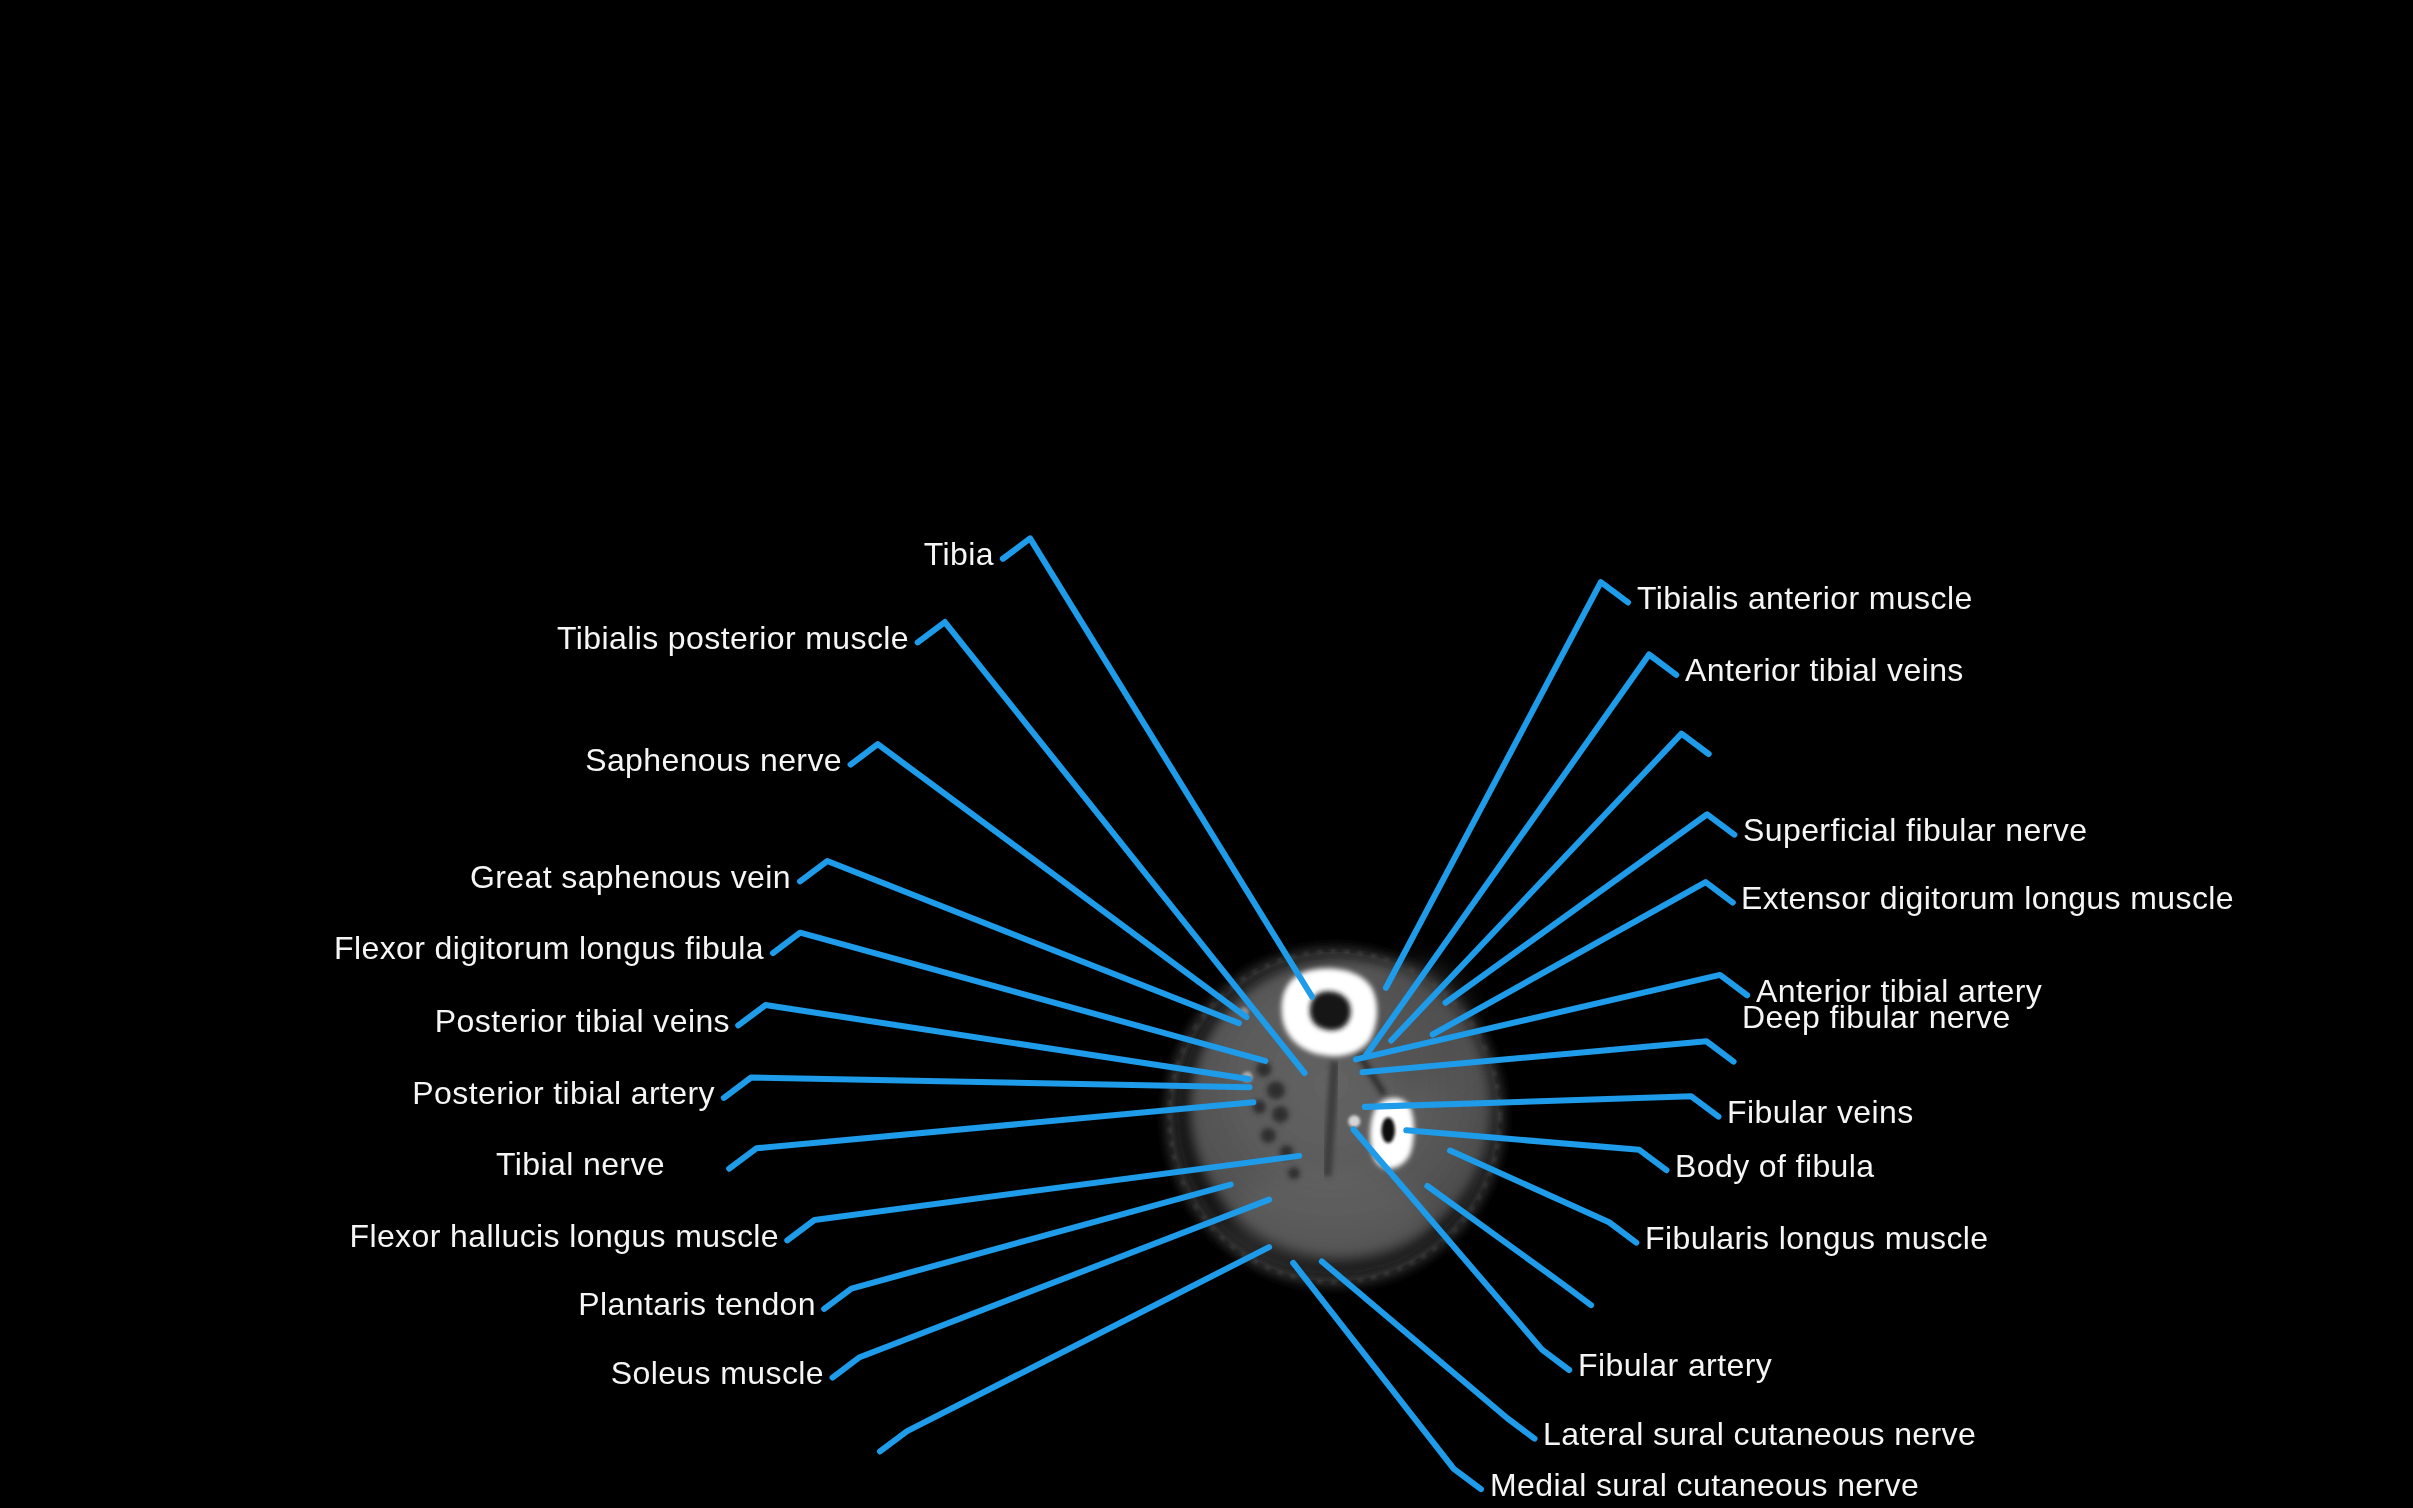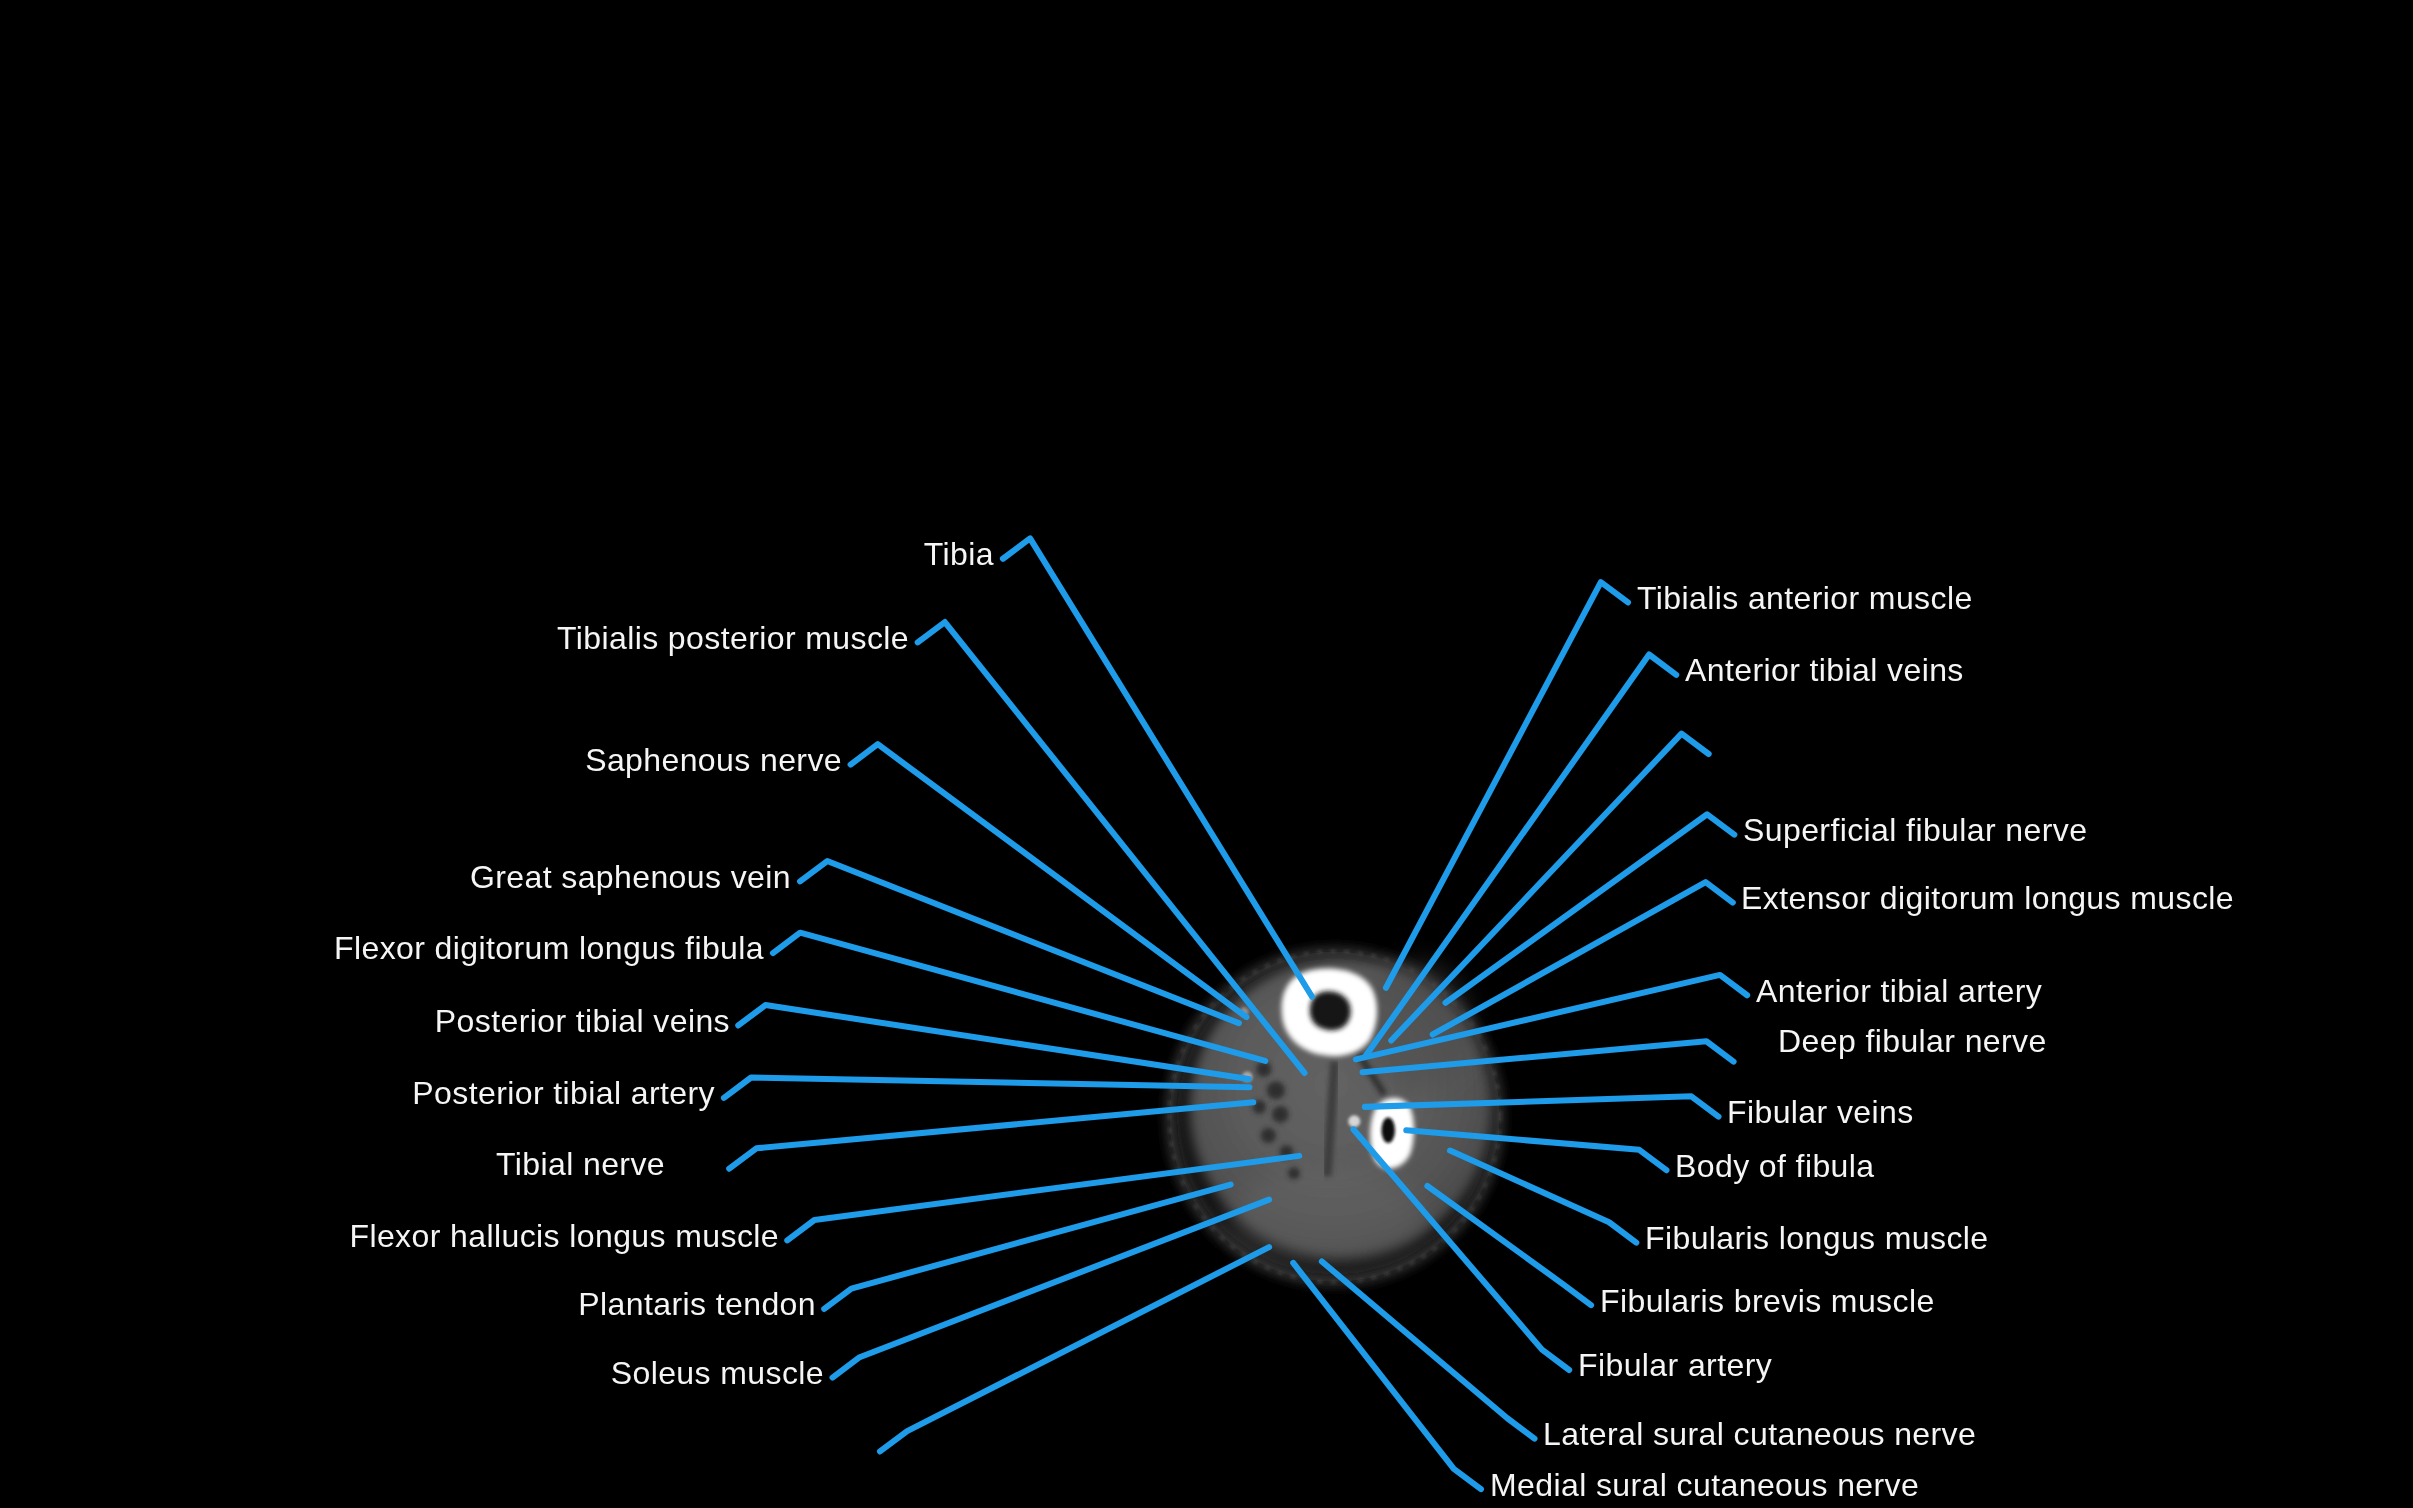--- a/index.html
+++ b/index.html
@@ -141,22 +141,21 @@
     <div class="label left" style="right: 1748px; top: 1166px;">Tibial nerve</div>
     <div class="label left" style="right: 1634px; top: 1238px;">Flexor hallucis longus muscle</div>
     <div class="label left" style="right: 1597px; top: 1306px;">Plantaris tendon</div>
     <div class="label left" style="right: 1589px; top: 1375px;">Soleus muscle</div>
     <div class="label left" style="right: 1542px; top: 1507px; margin-top: 48px;">Small saphenous vein</div>
     <div class="label right" style="left: 1637px; top: 600px;">Tibialis anterior muscle</div>
     <div class="label right" style="left: 1685px; top: 672px;">Anterior tibial veins</div>
     <div class="label right" style="left: 1743px; top: 832px;">Superficial fibular nerve</div>
     <div class="label right" style="left: 1741px; top: 900px;">Extensor digitorum longus muscle</div>
     <div class="label right" style="left: 1756px; top: 993px;">Anterior tibial artery</div>
-    <div class="label right" style="left: 1742px; top: 1043px; margin-left: 36px;">Deep fibular nerve</div>
+    <div class="label right" style="left: 1742px; top: 1019px;">Deep fibular nerve</div>
     <div class="label right" style="left: 1727px; top: 1114px;">Fibular veins</div>
     <div class="label right" style="left: 1675px; top: 1168px;">Body of fibula</div>
     <div class="label right" style="left: 1645px; top: 1240px;">Fibularis longus muscle</div>
-    <div class="label right" style="left: 1600px; top: 1303px;">Fibularis brevis muscle</div>
     <div class="label right" style="left: 1578px; top: 1367px;">Fibular artery</div>
     <div class="label right" style="left: 1543px; top: 1436px;">Lateral sural cutaneous nerve</div>
     <div class="label right" style="left: 1490px; top: 1487px;">Medial sural cutaneous nerve</div>
   </div>
 
 
 </body></html>

